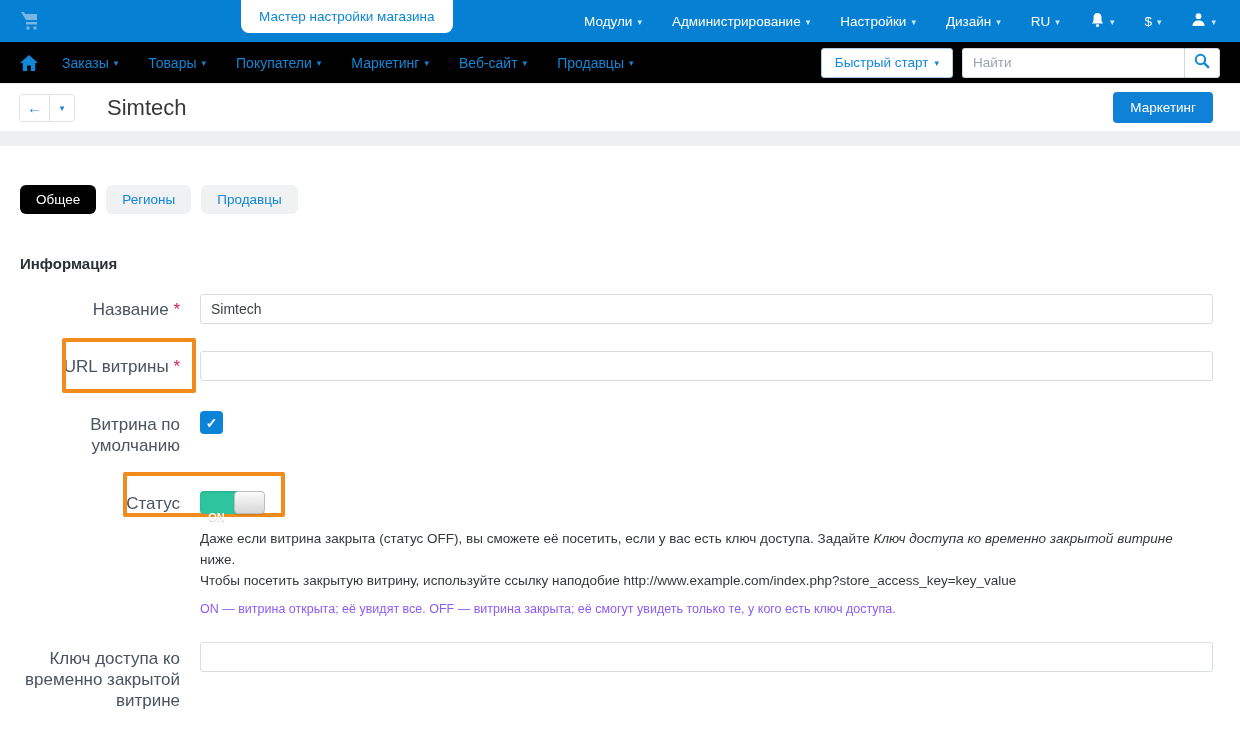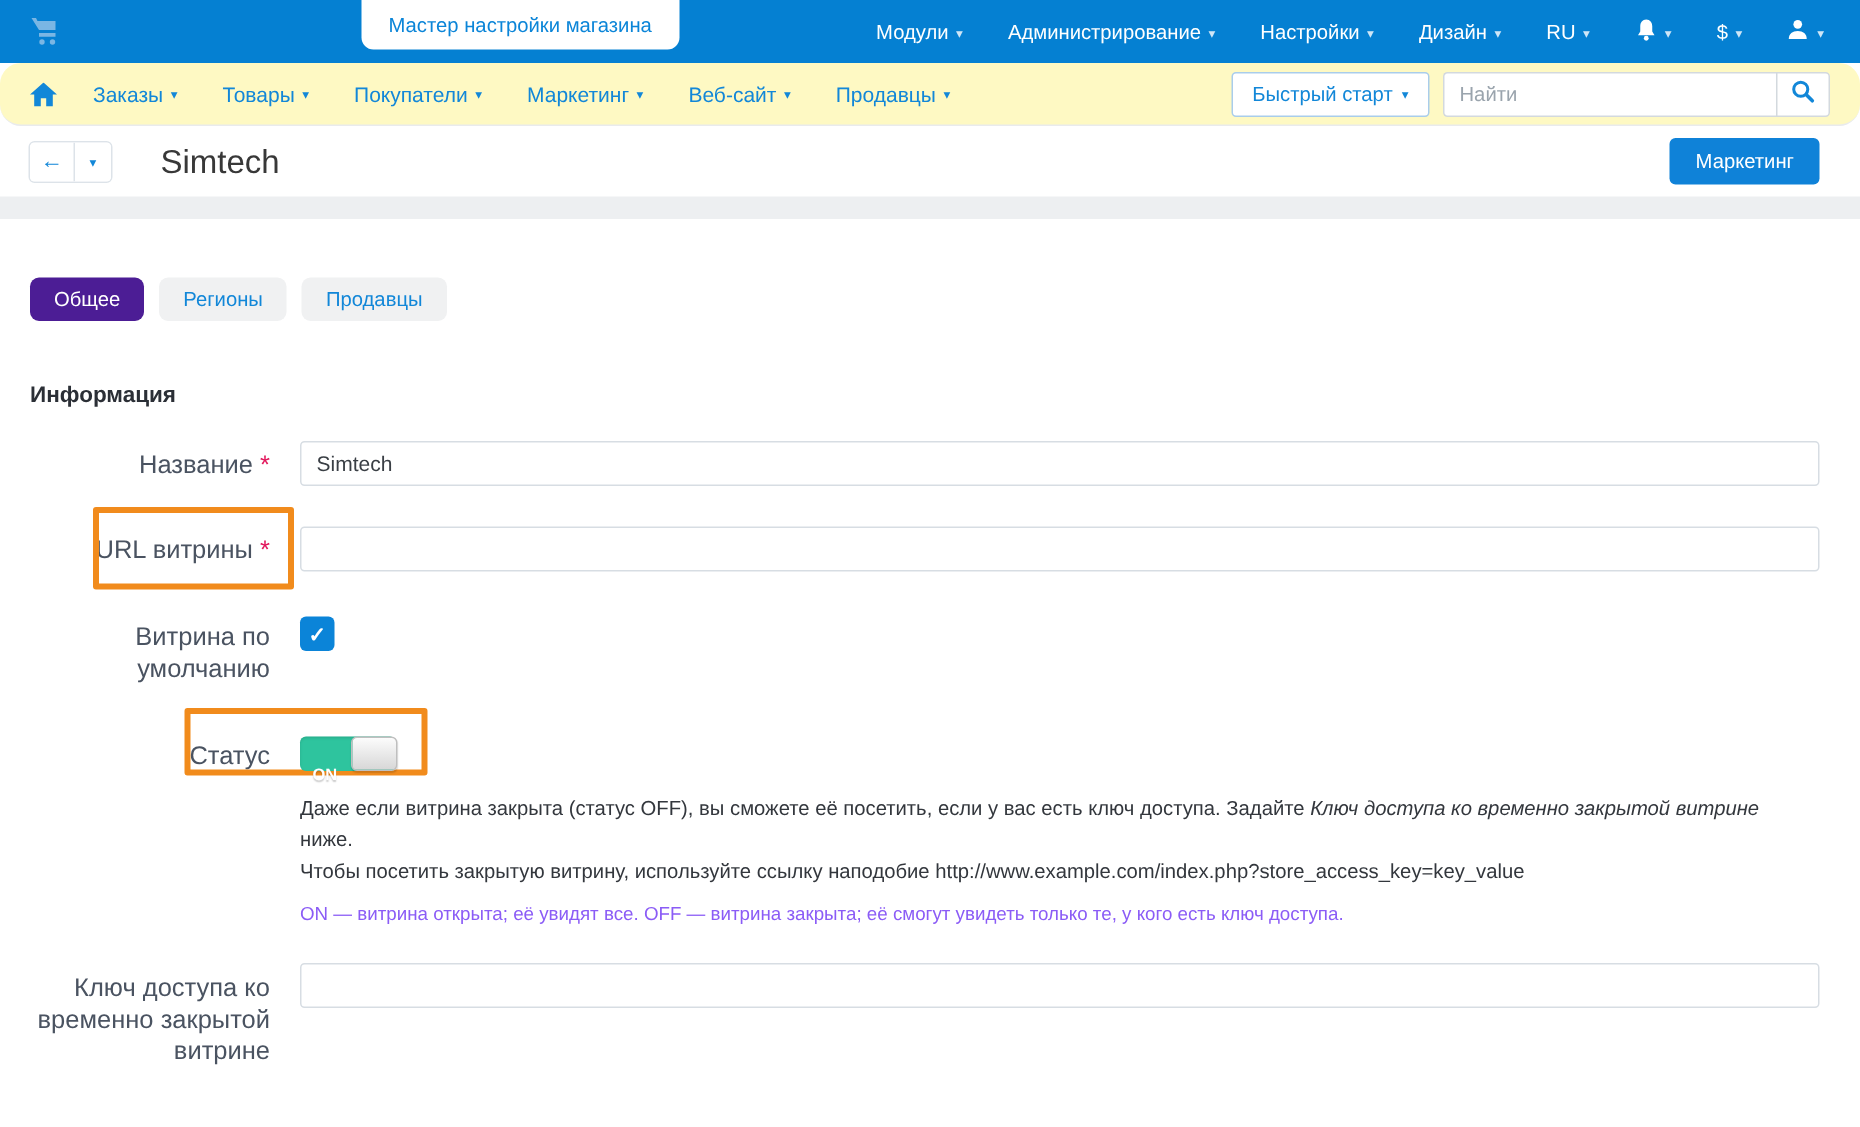--- a/index.html
+++ b/index.html
@@ -12,22 +12,22 @@
   .cart-icon { margin-left:20px; display:flex; align-items:center; }
   .wizard-btn { position:absolute; left:241px; top:0; height:33px; padding:0 18px;
     background:#fff; color:#0b85d8; border:none; border-radius:0 0 8px 8px;
     font-family:inherit; font-size:13.5px; cursor:pointer; }
   .topmenu { margin-left:auto; display:flex; align-items:center; gap:30px; padding-right:24px; }
   .topmenu-item { color:#fff; font-size:13.5px; display:flex; align-items:center; gap:5px; cursor:pointer; white-space:nowrap; }
   .caret { font-size:9px; line-height:1; display:inline-block; transform:translateY(1px); }
   .topmenu .caret { color:#cfe6f7; }
 
   
-  .navbar { height:42px; background:#fef9c3; border-bottom:1px solid #e9ebed;
-    display:flex; align-items:center; padding:0 20px;border-radius:14px; }
+  .navbar { height:42px; background:#000000; border-bottom:1px solid #e9ebed;
+    display:flex; align-items:center; padding:0 20px; }
   .home-link { display:flex; align-items:center; margin-right:24px; cursor:pointer; }
   .nav-item { color:#1287d8; font-size:14px; margin-right:30px; display:flex; align-items:center; gap:5px; cursor:pointer; white-space:nowrap; }
   .nav-item .caret { color:#1287d8; }
   .navbar-right { margin-left:auto; display:flex; align-items:center; }
   .quickstart-btn { height:30px; padding:0 13px; background:#fff; border:1px solid #a9cdeb; border-radius:3px;
     color:#1287d8; font-family:inherit; font-size:13.5px; display:flex; align-items:center; gap:6px; cursor:pointer; margin-right:9px; }
   .search-group { display:flex; height:30px; }
   .search-input { width:222px; height:30px; border:1px solid #d3d9de; border-right:none; border-radius:3px 0 0 3px;
     padding:0 10px; font-family:inherit; font-size:13.5px; color:#444; outline:none; }
   .search-input::placeholder { color:#9aa4ad; }
@@ -42,21 +42,21 @@
   .page-title { margin-left:32px; font-size:22px; font-weight:400; color:#383838; }
   .save-btn { margin-left:auto; height:31px; padding:0 17px; background:#0f82d8; border:none; border-radius:4px;
     color:#fff; font-family:inherit; font-size:13.5px; cursor:pointer; }
   .gray-strip { height:15px; background:#edeff1; }
 
   
   .content { padding:39px 27px 0 20px; }
   .tabs { display:flex; gap:10px; }
   .tab { height:29px; padding:0 16px; display:flex; align-items:center; border:none; border-radius:6px;
     font-family:inherit; font-size:13.5px; cursor:pointer; background:#f0f1f2; color:#1287d8; }
-  .tab.active { background:#4c1d95; color:#fff; }
+  .tab.active { background:#000000; color:#fff; }
   .section-title { margin-top:41px; font-size:15px; font-weight:bold; color:#2b2f36; }
 
   .form { margin-top:22px; }
   .row { display:flex; align-items:flex-start; position:relative; }
   .flabel { width:160px; text-align:right; font-size:17px; color:#4a5361; line-height:21px; flex:none; }
   .flabel .req { color:#e2175c; }
   .fctrl { flex:1; margin-left:20px; min-width:0; }
   .text-input { width:100%; height:30px; border:1px solid #d7dde3; border-radius:3px; padding:0 10px;
     font-family:inherit; font-size:14px; color:#3a3f45; outline:none; background:#fff; }
 

